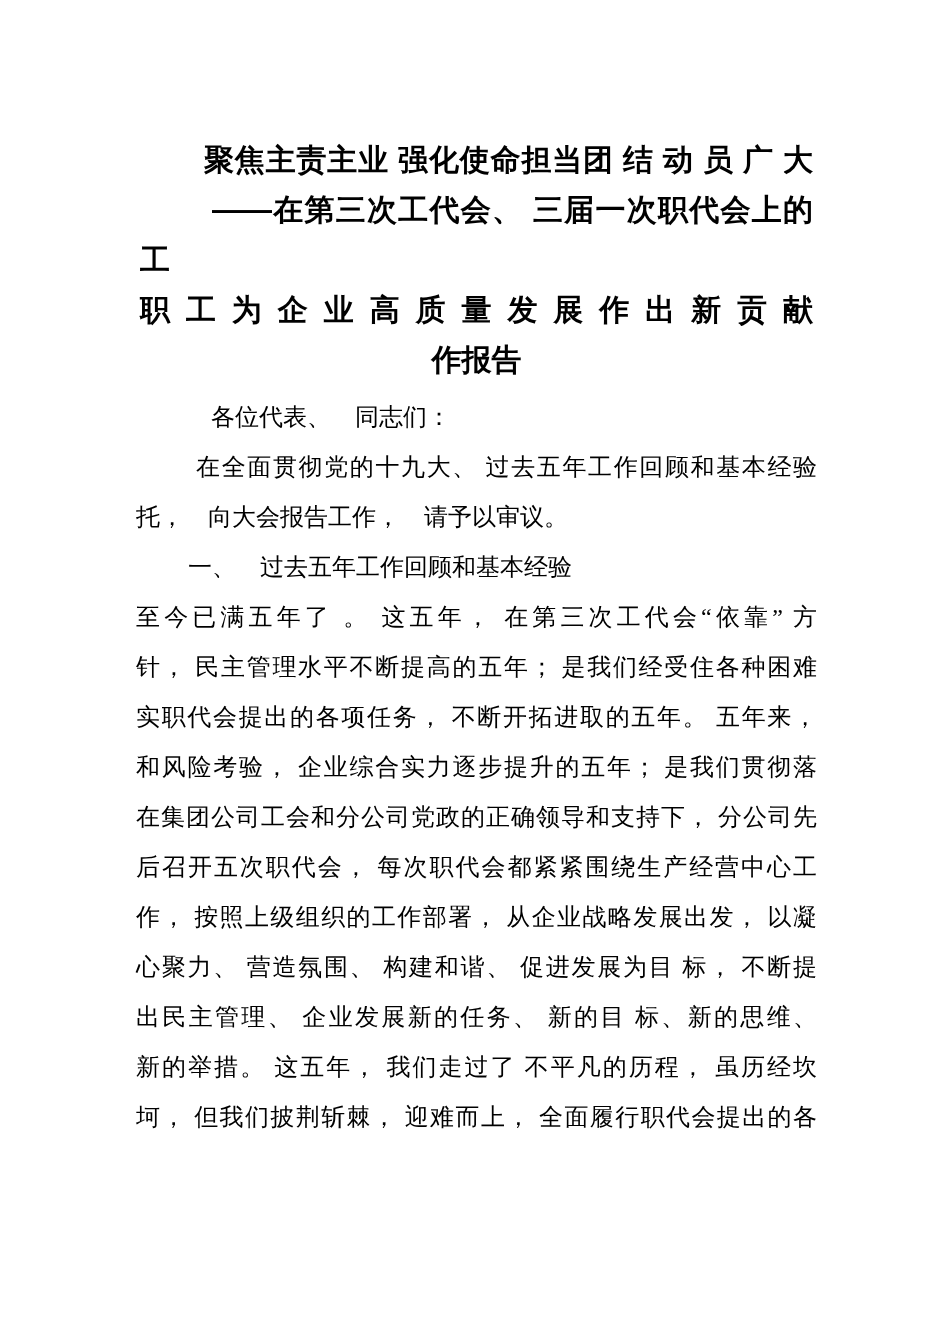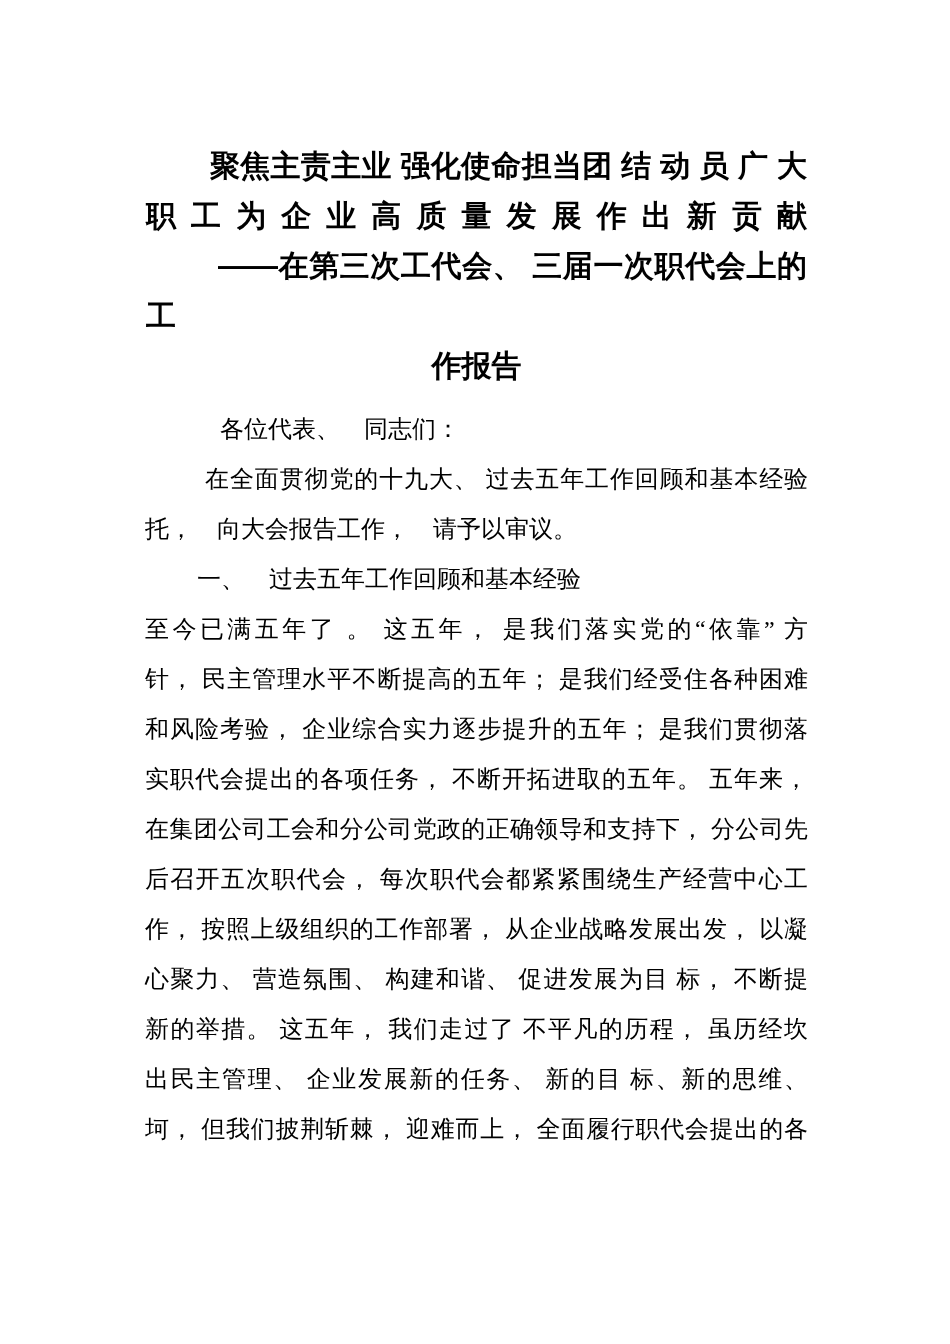--- a/index.html
+++ b/index.html
@@ -14,21 +14,21 @@
     color: #000000;
   }
   .page {
     box-sizing: border-box;
     width: 950px;
     height: 1344px;
     padding: 128px 130px 0 133px;
     background: #ffffff;
   }
   .title-block {
-    margin: 13px;
+    margin: 7px;
   }
   .title-line {
     font-family: "Liberation Sans", sans-serif;
     font-weight: bold;
     font-size: 30px;
     line-height: 50px;
     white-space: nowrap;
     color: #000000;
   }
   .tj {
@@ -37,21 +37,21 @@
     text-align-last: justify;
     text-justify: inter-word;
   }
   .tcenter {
     text-align: center;
     white-space: normal;
   }
   .ti64 { text-indent: 64px; }
   .ti72 { text-indent: 72px; }
   .body-block {
-    margin: 12px;
+    margin: 3px;
   }
   .body-line {
     font-family: "Liberation Serif", serif;
     font-size: 24px;
     line-height: 50px;
     white-space: nowrap;
     color: #000000;
   }
   .j {
     white-space: normal;
@@ -63,36 +63,36 @@
   .i75 { text-indent: 75px; }
   .i52 { text-indent: 52px; }
 </style>
 </head>
 <body>
 
 <div class="page">
 
   <div class="title-block">
     <div class="title-line tj ti64">聚焦主责主业 强化使命担当团 结 动 员 广 大</div>
+    <div class="title-line tj ti72">——在第三次工代会、 三届一次职代会上的工</div>
     <div class="title-line tj">职 工 为 企 业 高 质 量 发 展 作 出 新 贡 献</div>
-    <div class="title-line tj ti72">——在第三次工代会、 三届一次职代会上的工</div>
     <div class="title-line tcenter">作报告</div>
   </div>
 
   <div class="body-block">
     <div class="body-line i75">各位代表、　同志们：</div>
     <div class="body-line j i60">在全面贯彻党的十九大、 过去五年工作回顾和基本经验</div>
     <div class="body-line">托，　向大会报告工作，　请予以审议。</div>
     <div class="body-line i52">一、　过去五年工作回顾和基本经验</div>
-    <div class="body-line j">至今已满五年了 。 这五年， 是我们落实党的“依靠” 方</div>
+    <div class="body-line j">至今已满五年了 。 这五年， 在第三次工代会“依靠” 方</div>
     <div class="body-line j">针， 民主管理水平不断提高的五年； 是我们经受住各种困难</div>
+    <div class="body-line j">实职代会提出的各项任务， 不断开拓进取的五年。 五年来，</div>
     <div class="body-line j">和风险考验， 企业综合实力逐步提升的五年； 是我们贯彻落</div>
-    <div class="body-line j">实职代会提出的各项任务， 不断开拓进取的五年。 五年来，</div>
     <div class="body-line j">在集团公司工会和分公司党政的正确领导和支持下， 分公司先</div>
     <div class="body-line j">后召开五次职代会， 每次职代会都紧紧围绕生产经营中心工</div>
     <div class="body-line j">作， 按照上级组织的工作部署， 从企业战略发展出发， 以凝</div>
     <div class="body-line j">心聚力、 营造氛围、 构建和谐、 促进发展为目 标， 不断提</div>
+    <div class="body-line j">出民主管理、 企业发展新的任务、 新的目 标、新的思维、</div>
     <div class="body-line j">新的举措。 这五年， 我们走过了 不平凡的历程， 虽历经坎</div>
-    <div class="body-line j">出民主管理、 企业发展新的任务、 新的目 标、新的思维、</div>
     <div class="body-line j">坷， 但我们披荆斩棘， 迎难而上， 全面履行职代会提出的各</div>
   </div>
 
 </div>
 
 </body></html>

